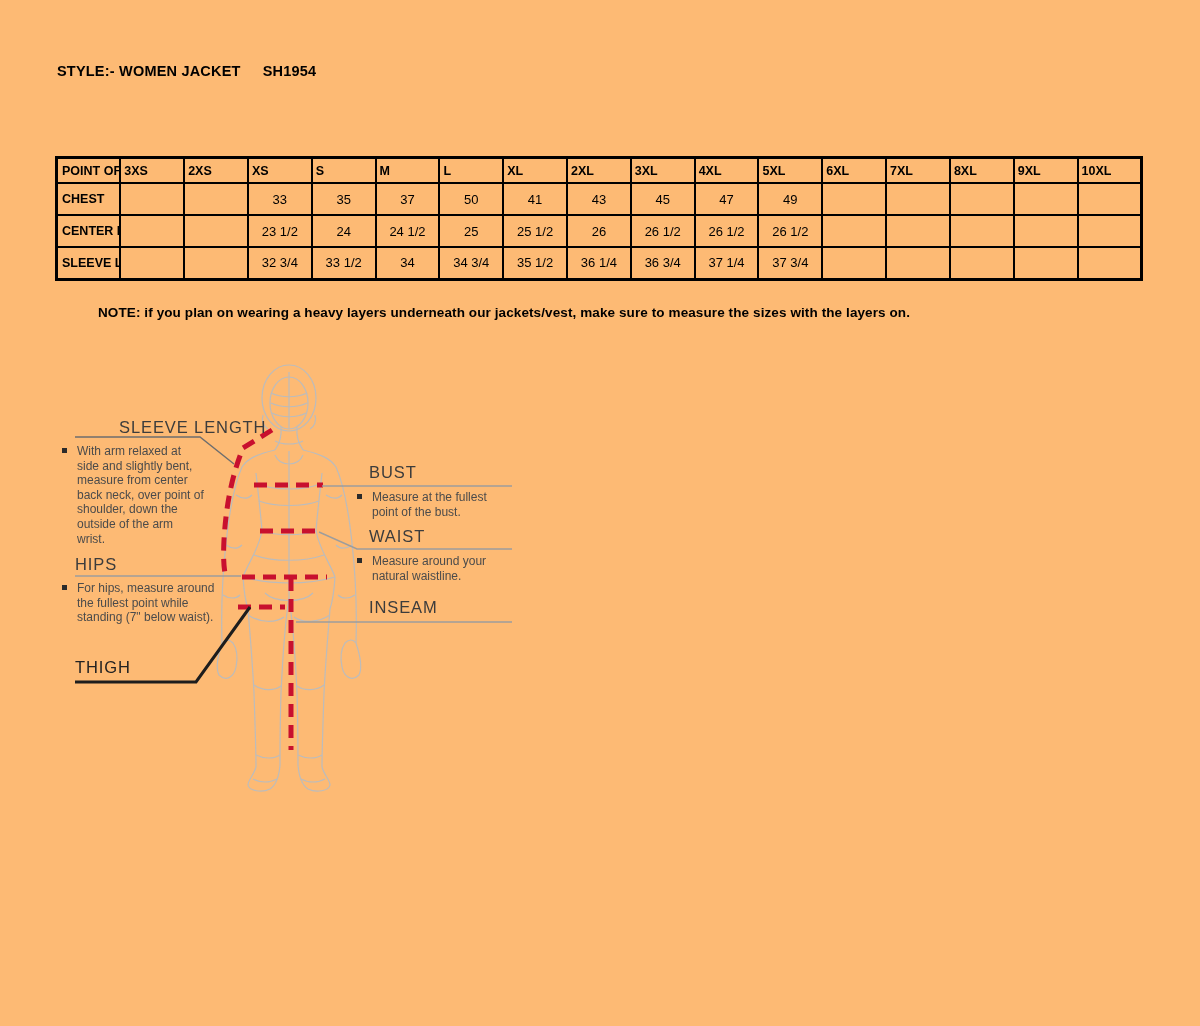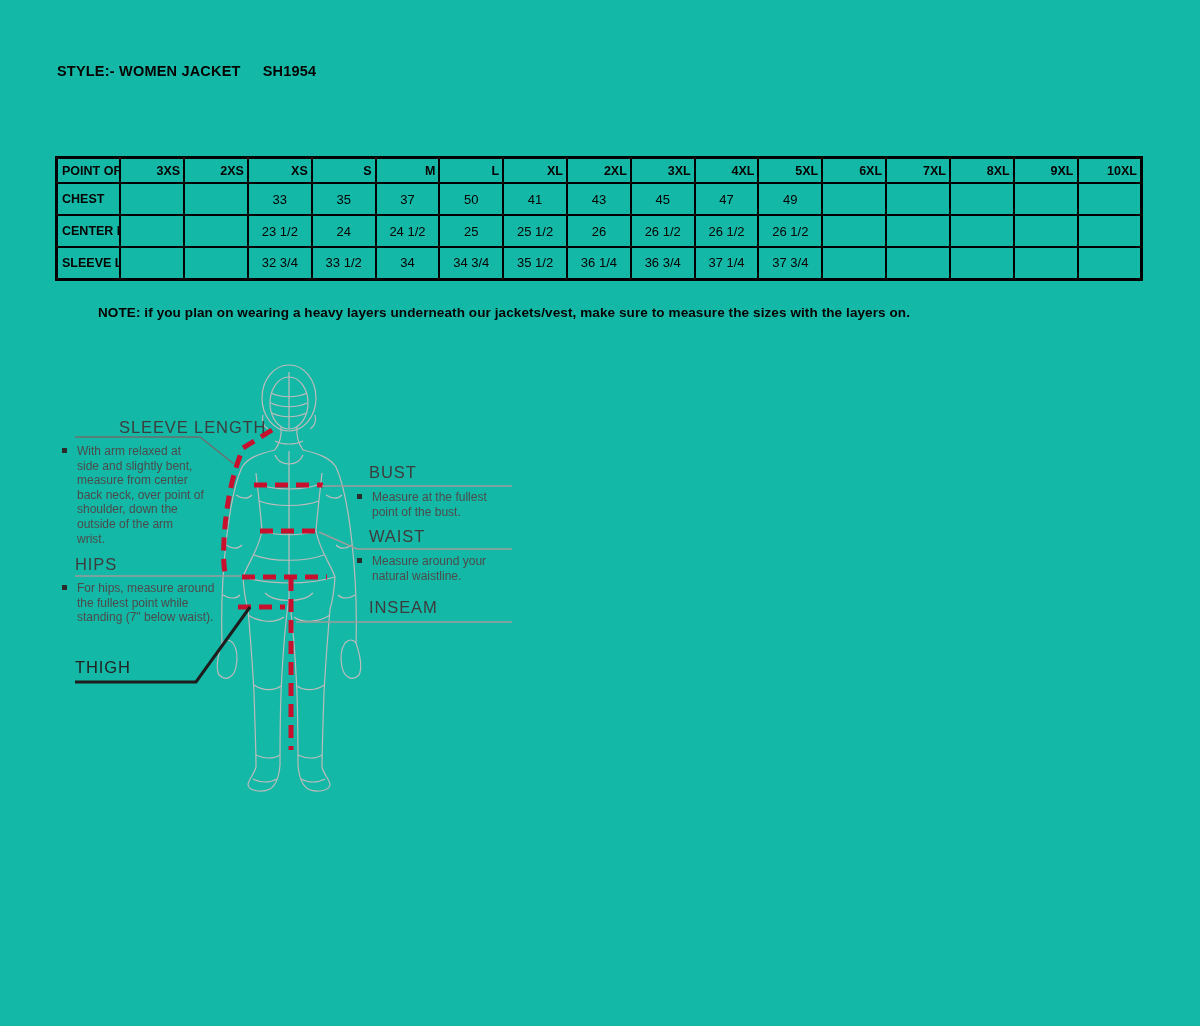--- a/index.html
+++ b/index.html
@@ -1,33 +1,33 @@
 <!DOCTYPE html>
 <html><head>
 <meta charset="utf-8">
 <style>
   html,body{margin:0;padding:0;background:#ffffff;}
   .page{
-    position:relative;width:1200px;height:1026px;background:#14b8a6;overflow:hidden;
+    position:relative;width:1200px;height:1026px;background:#fdba74;overflow:hidden;
     font-family:"Liberation Sans",sans-serif;color:#000;
   }
   
   .title{position:absolute;left:57px;top:63px;font-size:14.5px;font-weight:bold;letter-spacing:.2px;}
   .title .code{margin-left:22px;}
   
   .size-table{
     position:absolute;left:55px;top:156px;width:1088px;
     border-collapse:collapse;table-layout:fixed;
     border:3px solid #000;
   }
   .size-table th,.size-table td{
     border:2px solid #000;padding:0 3px;vertical-align:middle;
     overflow:hidden;white-space:nowrap;
   }
-  .size-table thead th{height:23px;font-size:12.5px;font-weight:bold;text-align:right;}
+  .size-table thead th{height:23px;font-size:12.5px;font-weight:bold;text-align:left;}
   .size-table thead th.poml{text-align:left;padding-left:4px;}
   .size-table tbody tr{height:32px;}
   .size-table td{font-size:13px;font-weight:400;text-align:center;}
   .size-table td.rowlabel{font-size:12.5px;font-weight:bold;text-align:left;padding-left:4px;}
   
   .note{position:absolute;left:57px;top:305px;width:900px;font-size:13.5px;font-weight:bold;letter-spacing:.1px;padding-left:41px;}
   
   .diagram-svg{position:absolute;left:60px;top:355px;}
   .dg-heading{position:absolute;font-size:16.5px;letter-spacing:.9px;color:#3c3c3c;font-weight:400;white-space:nowrap;}
   .dg-text{position:absolute;display:flex;gap:10px;font-size:12px;line-height:14.6px;color:#4b4b4b;}

